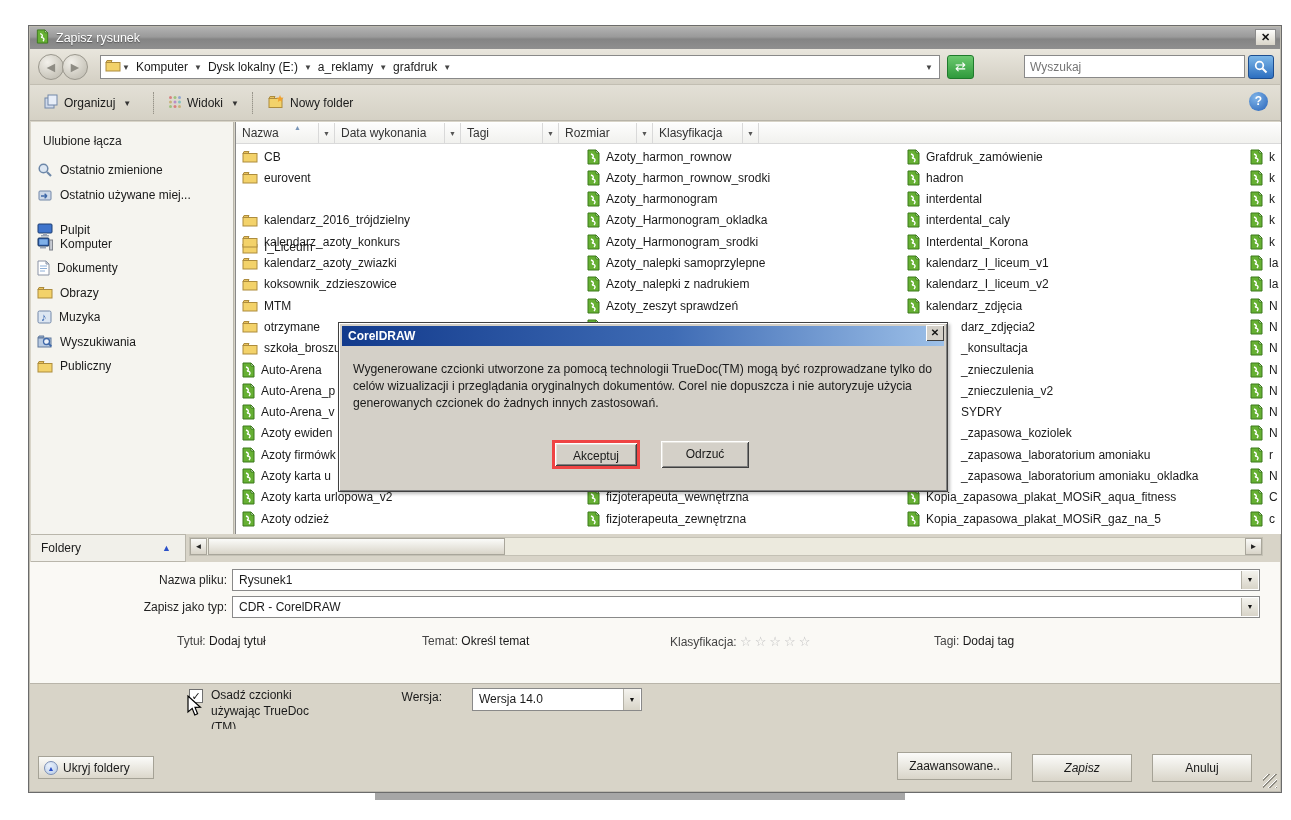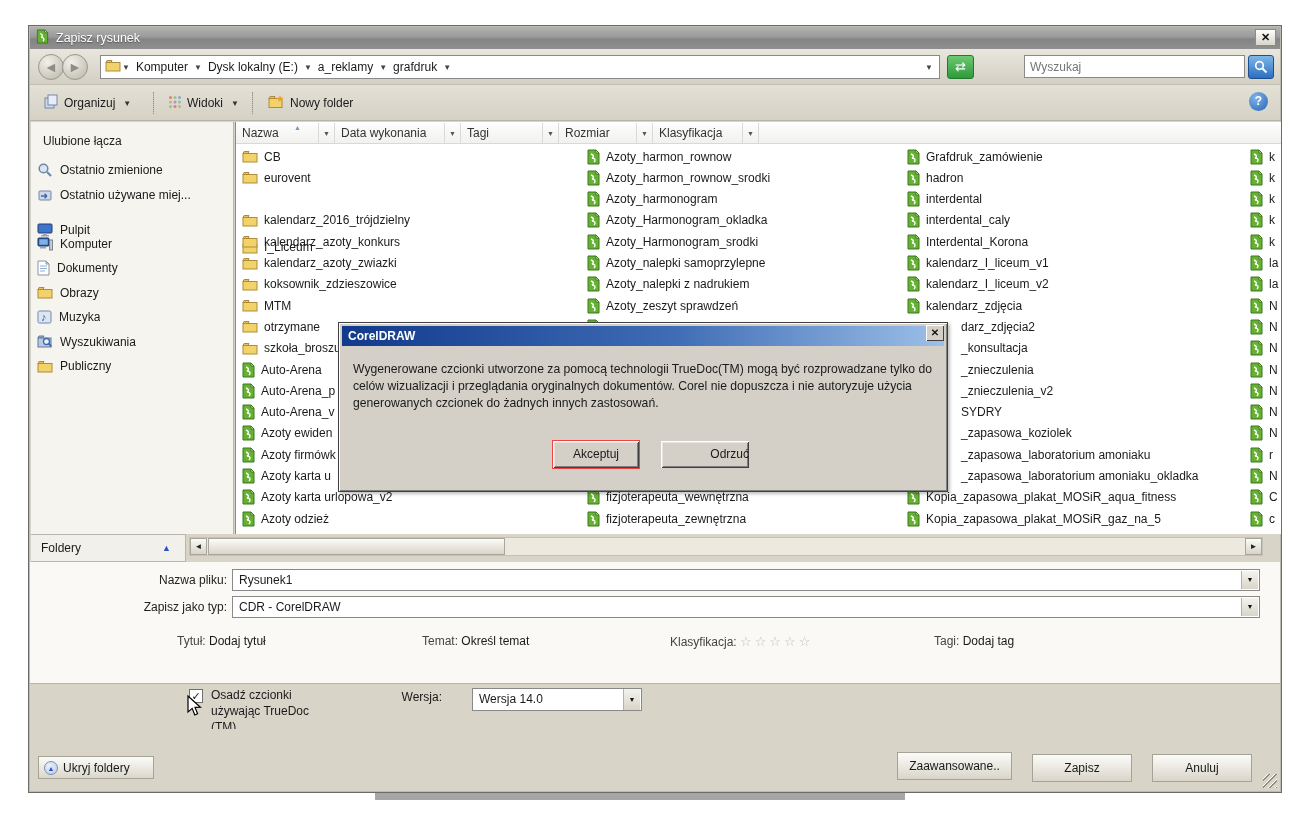--- a/index.html
+++ b/index.html
@@ -123,21 +123,21 @@
   #modal-title { position:absolute; left:3px; top:3px; right:3px; height:20px;
                  background:linear-gradient(90deg,#123a8c,#3f6cb5 55%,#9dc0e8);
                  color:#fff; font-weight:bold; font-size:12px; padding:3px 0 0 6px; }
   #modal-close { position:absolute; right:3px; top:2px; width:18px; height:16px; background:#d4d0c8;
                  box-shadow:inset 1px 1px 0 #fff, inset -1px -1px 0 #404040; color:#111;
                  font-size:10px; font-weight:bold; text-align:center; line-height:15px; }
   #modal-msg { position:absolute; left:14px; top:38px; width:582px; line-height:17px; font-size:12.2px; }
   .dlg-btn { position:absolute; top:118px; width:88px; height:27px; background:#d4d0c8;
              box-shadow:inset 1px 1px 0 #fff, inset -1px -1px 0 #404040, inset 2px 2px 0 #e6e4de, inset -2px -2px 0 #808080;
              text-align:center; line-height:26px; font-size:12px; }
-  .dlg-btn.default { border:1px solid #ef4444; top:117px; height:29px; }
+  .dlg-btn.default { border:3px solid #ef4444; top:117px; height:29px; }
 
   #cursor { position:absolute; left:186px; top:695px; z-index:60; }
 </style>
 </head>
 <body>
 
 <div id="canvas">
   <div id="behind-strip"></div>
 
   <div id="win">
@@ -1046,32 +1046,32 @@
       <div id="wersja-label">Wersja:</div>
       <div id="wersja-combo">
         <span>Wersja 14.0</span>
         <div class="combo-btn" style="top:0; height:21px; line-height:21px;">▼</div>
       </div>
       <div id="hide-folders">
         <span class="circle-up">▲</span>
         <span>Ukryj foldery</span>
       </div>
       <div class="bbtn" style="left:867px; top:68px; width:115px;">Zaawansowane..</div>
-      <div class="bbtn" style="left:1002px; top:70px; width:100px;">Zapisz</div>
+      <div class="bbtn" style="left:1002px; top:70px; width:100px;font-style:italic;">Zapisz</div>
       <div class="bbtn" style="left:1122px; top:70px; width:100px;">Anuluj</div>
       <div id="resize-grip"></div>
     </div>
   </div>
 
   <div id="modal">
     <div id="modal-title">CorelDRAW</div>
     <div id="modal-close">✕</div>
     <div id="modal-msg">Wygenerowane czcionki utworzone za pomocą technologii TrueDoc(TM) mogą być rozprowadzane tylko do celów wizualizacji i przeglądania oryginalnych dokumentów. Corel nie dopuszcza i nie autoryzuje użycia generowanych czcionek do żadnych innych zastosowań.</div>
     <div class="dlg-btn default" style="left:213px;">Akceptuj</div>
-    <div class="dlg-btn" style="left:322px;text-align:right;">Odrzuć</div>
+    <div class="dlg-btn" style="left:322px;">Odrzuć</div>
   </div>
 
   <div id="cursor">
     <svg width="20" height="22" viewBox="0 0 20 22">
         <path d="M2 1 L2 17 L6.2 13.4 L8.8 20 L11.6 18.8 L9 12.4 L14.4 12.2 Z" fill="#fff" stroke="#000" stroke-width="1.2"></path>
       </svg>
   </div>
 </div>
 
 </body></html>

